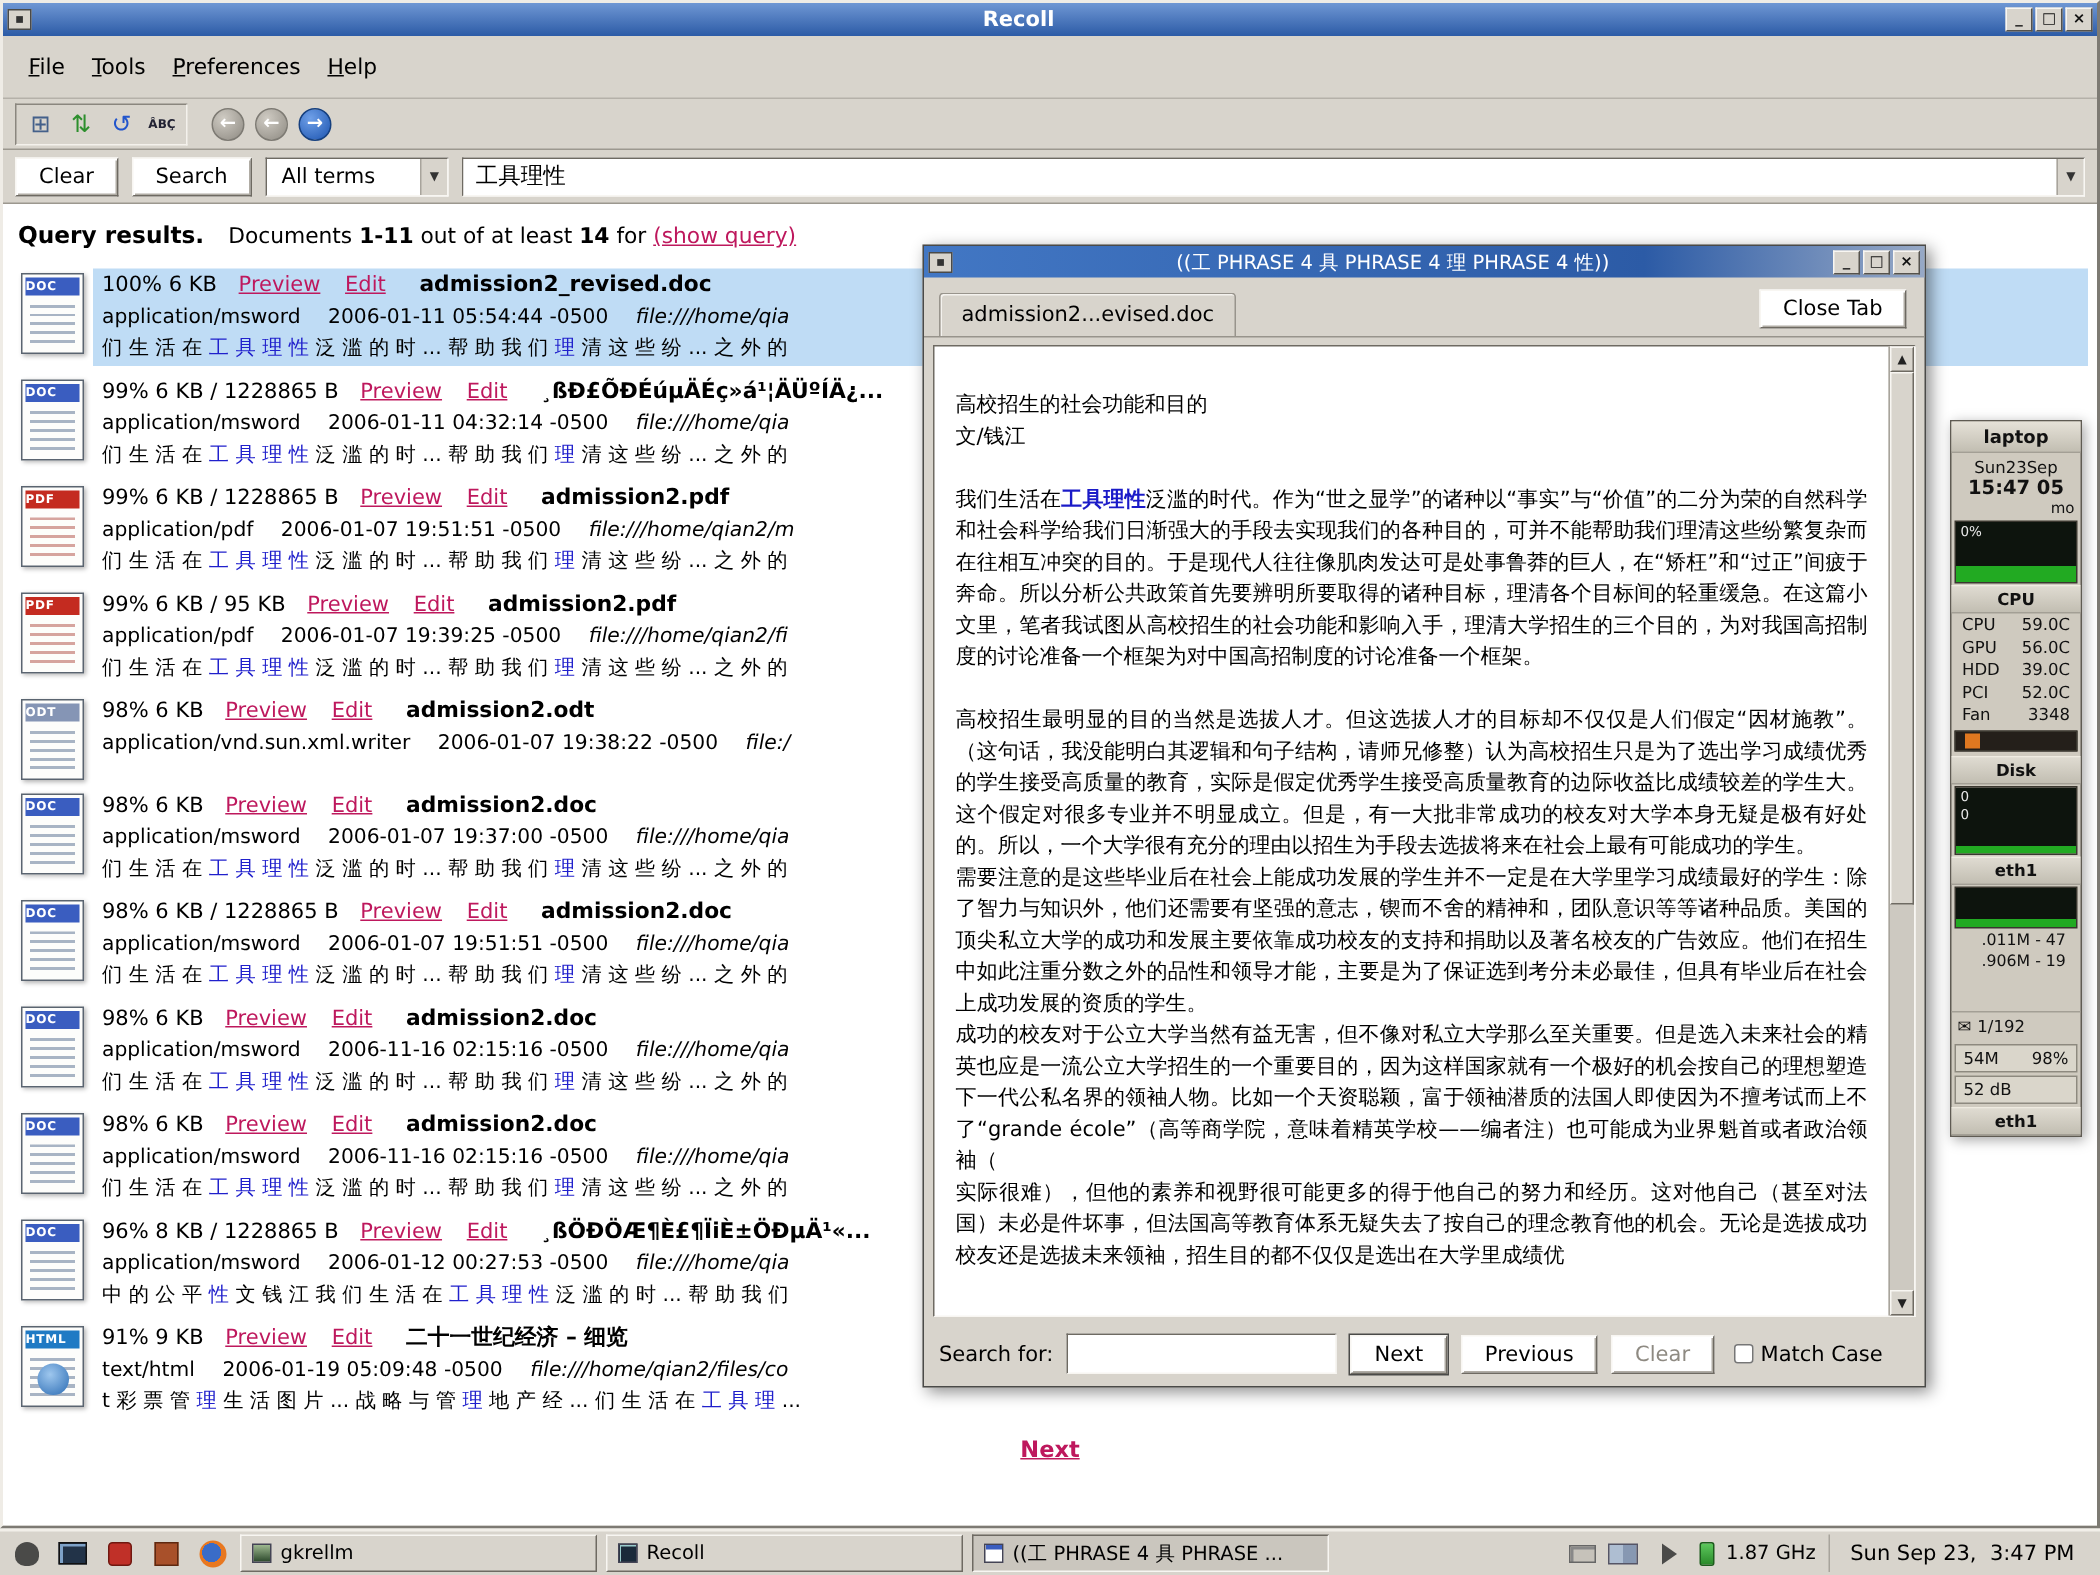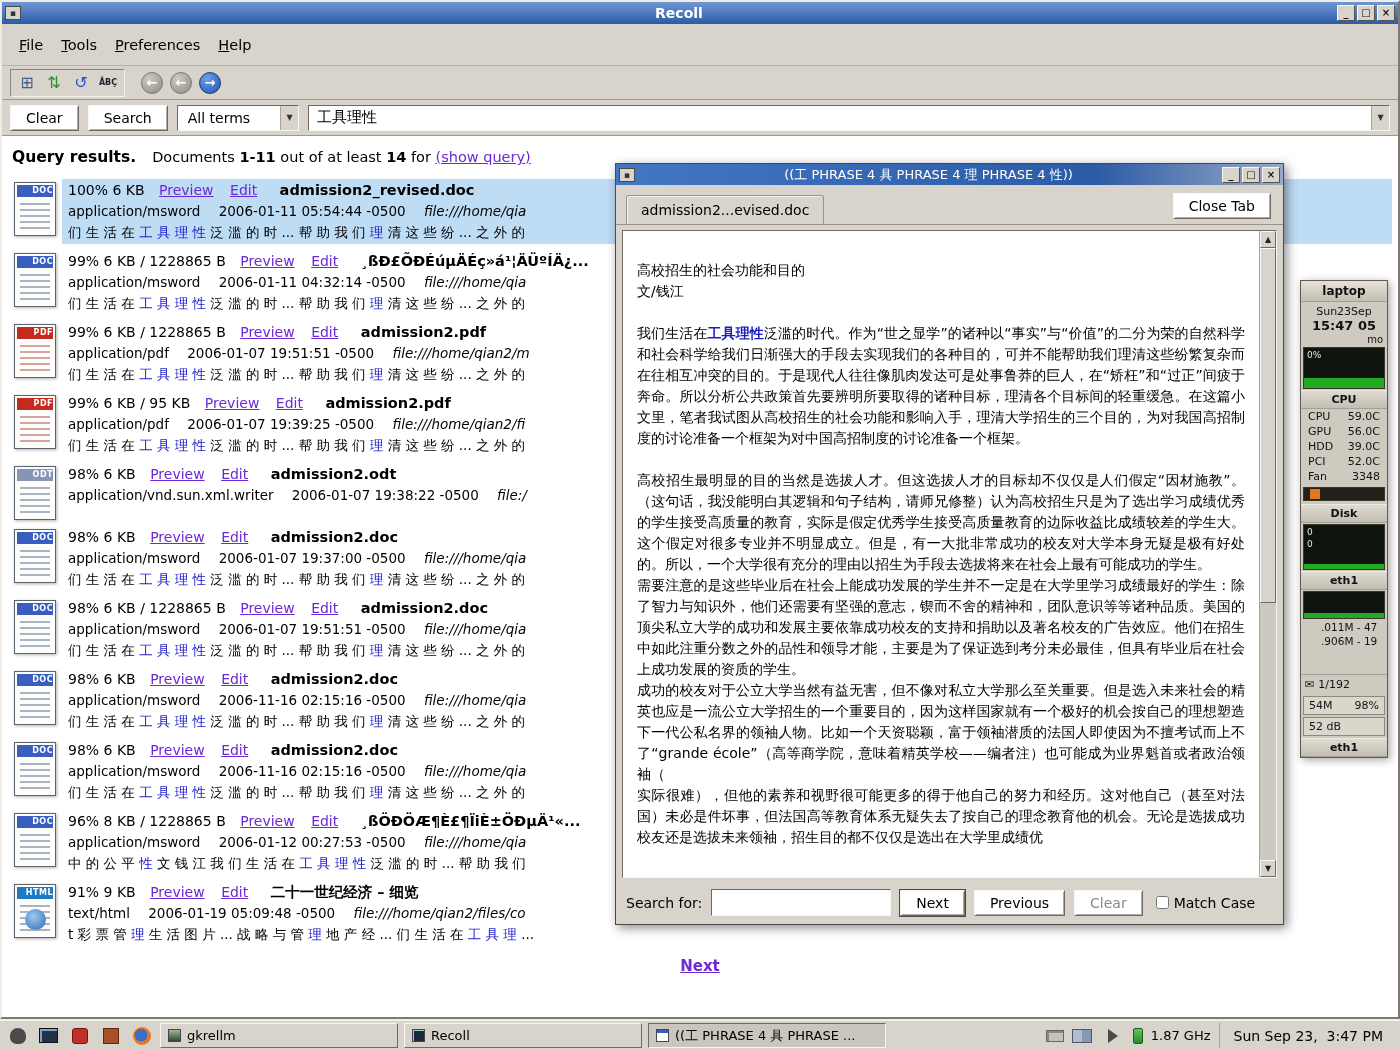--- a/index.html
+++ b/index.html
@@ -39,37 +39,37 @@
   .combo-label{padding:4px 30px 0 10px;font-size:14px}
   .combo-arrow{width:18px;background:#d8d4cc;border-left:1px solid #a8a49c;display:flex;align-items:center;justify-content:center;font-size:8px;color:#333}
   .search-combo{flex:1}
   .search-input{flex:1;border:none;outline:none;font-size:15px;padding:0 8px;font-family:inherit;background:#fff}
 
   
   .results-area{flex:1;background:#fff;overflow:hidden;position:relative;padding-top:4px}
   .results-header{padding:8px 10px 10px;font-size:14.5px}
   .rh-title{font-weight:bold;font-size:15.5px;margin-right:16px}
   .rh-num{font-weight:bold}
-  .link{color:#6d28d9;text-decoration:underline;cursor:pointer}
+  .link{color:#be185d;text-decoration:underline;cursor:pointer}
   .result{display:flex;padding:3px 6px;align-items:flex-start}
   .rbody{flex:1;padding:1px 6px;min-width:0;white-space:nowrap;overflow:hidden;line-height:21px;font-size:13.5px}
   .result.selected .rbody{background:#bfdcf5}
   .rline1{font-size:14px}
   .meta{margin-right:10px}
   .rlink{margin-right:12px}
   .rtitle{font-weight:bold;margin-left:6px;font-size:14.5px}
   .rline2 span{margin-right:14px}
   .url{font-style:italic}
   .hl{color:#2020cc}
   .next-link-row{text-align:center;padding:8px}
   .next-link{font-weight:bold;font-size:15px}
 
   .ricon{width:42px;height:54px;background:#fdfdfb;border:1px solid #5a6470;position:relative;flex-shrink:0;margin:3px 6px 0;box-shadow:1px 1px 3px rgba(0,0,0,.3)}
   .ricon::after{content:"";position:absolute;left:5px;right:5px;top:20px;bottom:6px;background:repeating-linear-gradient(to bottom,#a8b4c4 0 2px,transparent 2px 6px)}
-  .badge{position:absolute;top:2px;left:2px;right:2px;height:12px;color:#fff;font-size:8px;font-weight:bold;text-align:right;line-height:12px;letter-spacing:.5px;z-index:2}
+  .badge{position:absolute;top:2px;left:2px;right:2px;height:12px;color:#fff;font-size:8px;font-weight:bold;text-align:left;line-height:12px;letter-spacing:.5px;z-index:2}
   .icon-doc .badge{background:#3a5dc0}
   .icon-pdf .badge{background:#c42b20}
   .icon-odt .badge{background:#8595b5}
   .icon-html .badge{background:#1f7ac4}
   .icon-pdf::after{background:repeating-linear-gradient(to bottom,#d6a49e 0 2px,transparent 2px 6px)}
   .icon-html::before{content:"";position:absolute;left:10px;top:24px;width:21px;height:21px;border-radius:50%;background:radial-gradient(circle at 40% 35%,#9ec7ee,#2b6cb4);z-index:1}
 
   
   .preview-window{position:absolute;left:615px;top:163px;width:669px;height:762px;background:#d8d4cc;border:1px solid #4a4a48;box-shadow:3px 3px 10px rgba(0,0,0,.45);display:flex;flex-direction:column;z-index:5}
   .pw-titlebar{height:21px;background:linear-gradient(to right,#4277c4 0%,#2c5ba6 72%,#97a9c6 100%);display:flex;align-items:center;padding:0 3px;gap:4px;flex-shrink:0}

